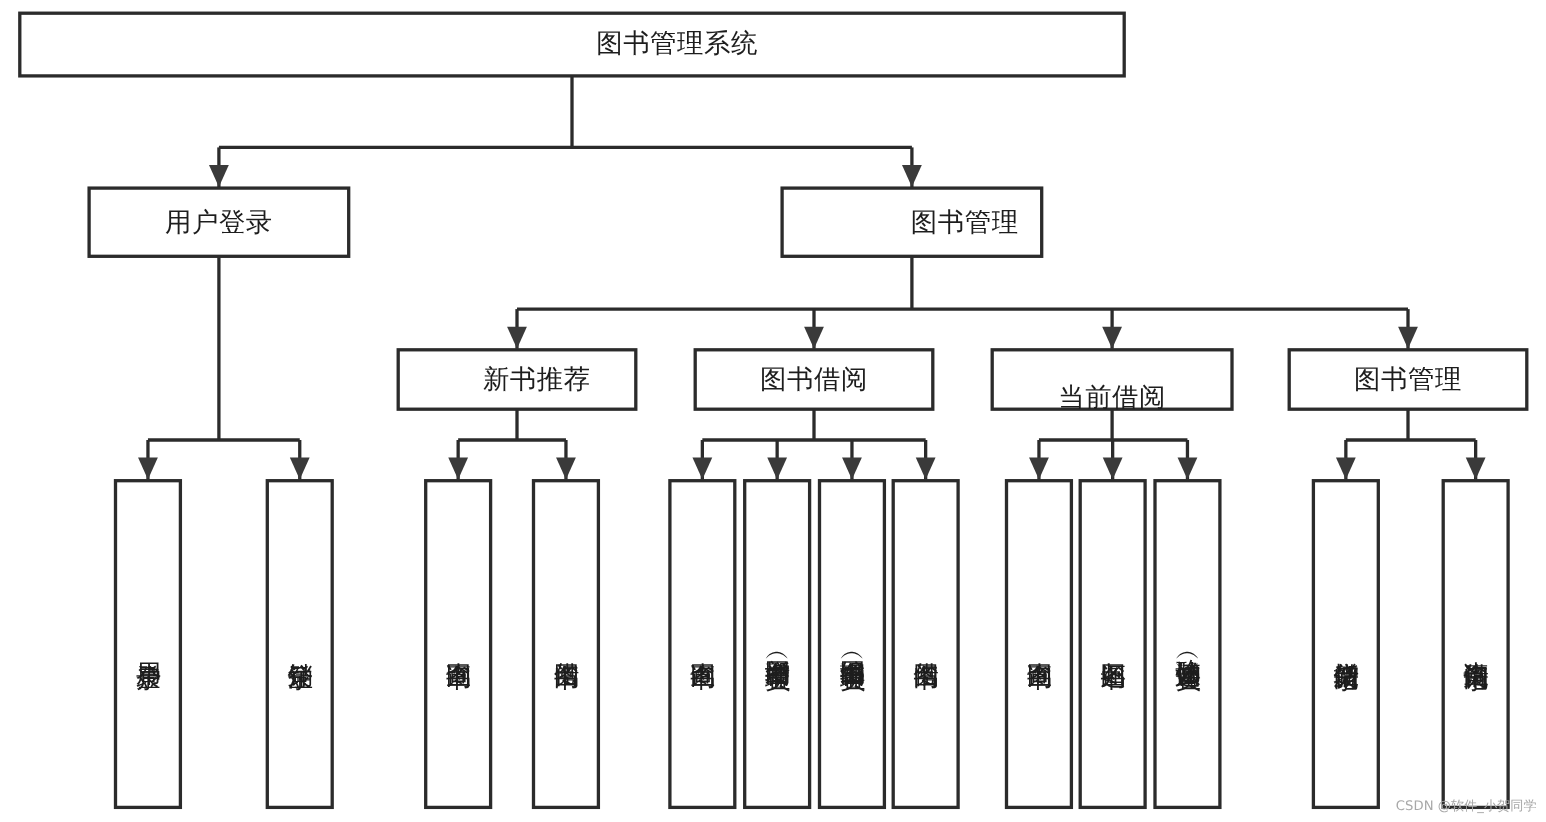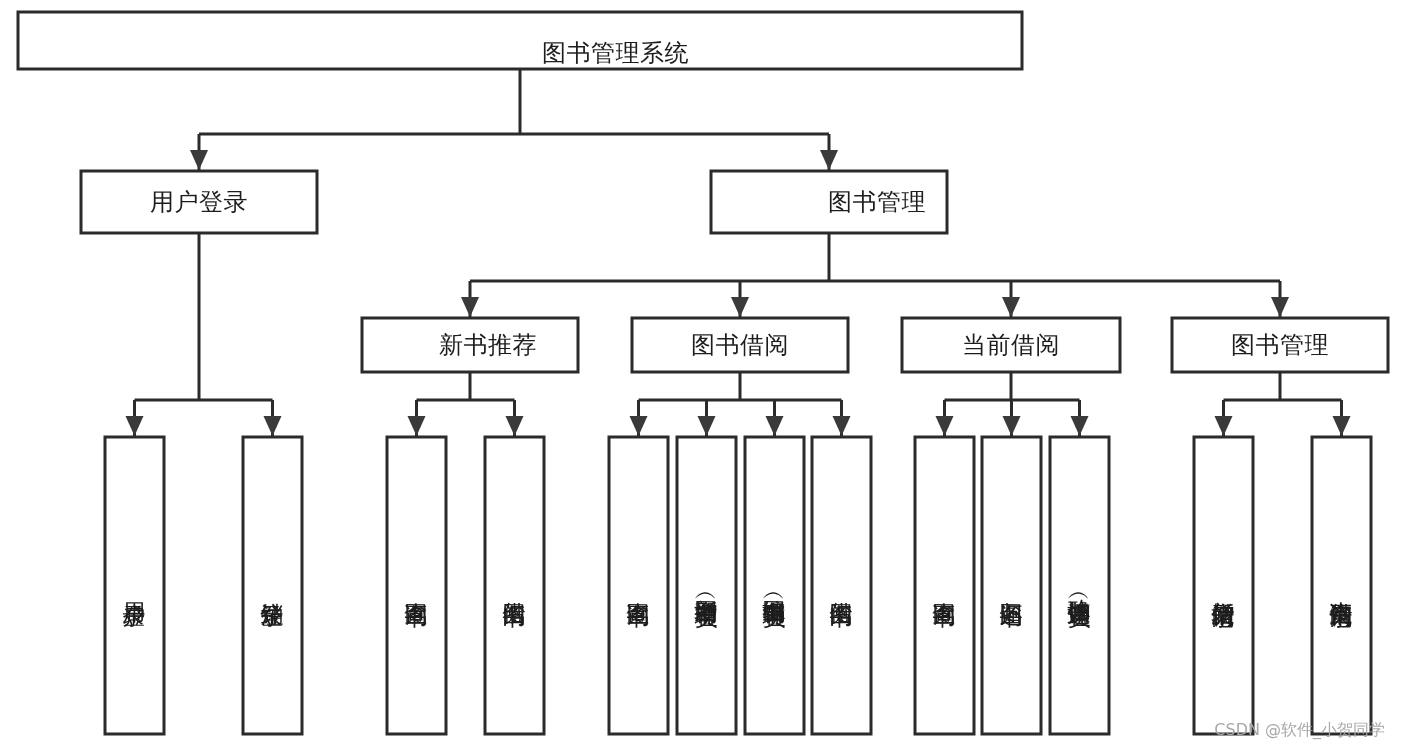--- a/index.html
+++ b/index.html
@@ -60,23 +60,23 @@
     font-size: 23px;
     line-height: 1.22;
     writing-mode: vertical-rl;
     text-orientation: upright;
     letter-spacing: 1px;
     white-space: nowrap;
     pointer-events: none;
   }
   #watermark {
     position: absolute;
-    right: 20px;
+    right: 8px;
     bottom: 6px;
-    font-size: 16px;
+    font-size: 12px;
     color: #a8a8a8;
     white-space: nowrap;
     pointer-events: none;
   }
 </style>
 </head>
 <body>
 
 <div id="diagram-root">
 
@@ -153,26 +153,26 @@
         <rect x="812" y="437" width="59" height="297" class="node-box"></rect>
         <rect x="915" y="437" width="59" height="297" class="node-box"></rect>
         <rect x="982" y="437" width="59" height="297" class="node-box"></rect>
         <rect x="1050" y="437" width="59" height="297" class="node-box"></rect>
         <rect x="1194" y="437" width="59" height="297" class="node-box"></rect>
         <rect x="1312" y="437" width="59" height="297" class="node-box"></rect>
       </g>
   </svg>
 
   <div id="label-layer">
-      <div class="node-label-h" style="left: 18px; top: 24px; width: 1195px; height: 57px;">图书管理系统</div>
+      <div class="node-label-h" style="left: 18px; top: 10px; width: 1195px; height: 57px;">图书管理系统</div>
       <div class="node-label-h" style="left: 81px; top: 171px; width: 236px; height: 62px;">用户登录</div>
       <div class="node-label-h" style="left: 711px; top: 171px; width: 236px; height: 62px; margin-left: 48px;">图书管理</div>
       <div class="node-label-h" style="left: 362px; top: 318px; width: 252px; height: 54px;">新书推荐</div>
       <div class="node-label-h" style="left: 632px; top: 318px; width: 216px; height: 54px; border-radius: 12px;">图书借阅</div>
-      <div class="node-label-h" style="left: 902px; top: 318px; width: 218px; height: 54px;">当前借阅</div>
+      <div class="node-label-h" style="left: 902px; top: 334px; width: 218px; height: 54px;">当前借阅</div>
       <div class="node-label-h" style="left: 1172px; top: 318px; width: 216px; height: 54px;">图书管理</div>
       <div class="node-label-v" style="left: 105px; top: 437px; width: 59px; height: 297px;">用户登录</div>
       <div class="node-label-v" style="left: 243px; top: 437px; width: 59px; height: 297px;">注销登录</div>
       <div class="node-label-v" style="left: 387px; top: 437px; width: 59px; height: 297px;">查询图书</div>
       <div class="node-label-v" style="left: 485px; top: 437px; width: 59px; height: 297px;">借阅图书</div>
       <div class="node-label-v" style="left: 609px; top: 437px; width: 59px; height: 297px;">查询图书</div>
       <div class="node-label-v" style="left: 677px; top: 437px; width: 59px; height: 297px;">新增图书（管理员）</div>
       <div class="node-label-v" style="left: 745px; top: 437px; width: 59px; height: 297px;">编辑图书（管理员）</div>
       <div class="node-label-v" style="left: 812px; top: 437px; width: 59px; height: 297px;">借阅图书</div>
       <div class="node-label-v" style="left: 915px; top: 437px; width: 59px; height: 297px;">查询图书</div>

